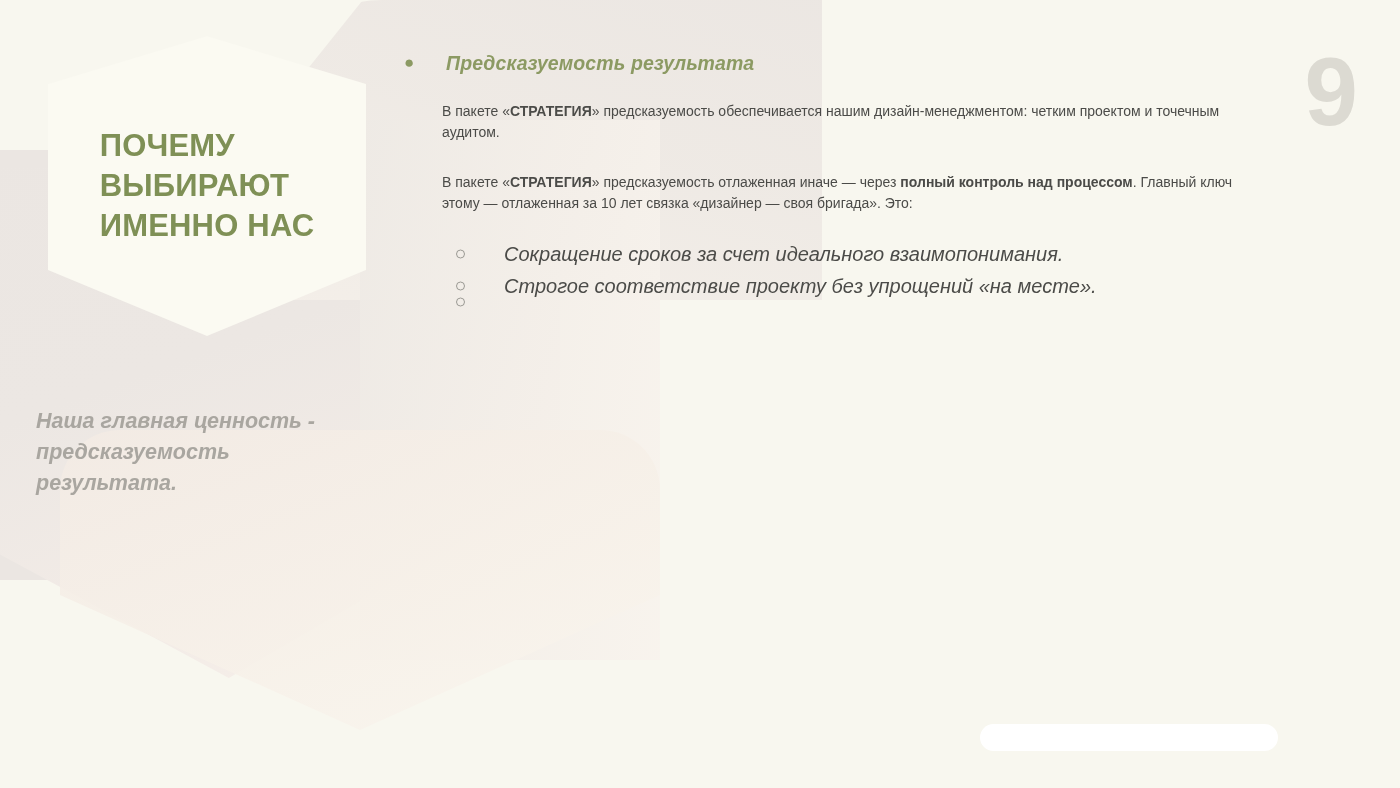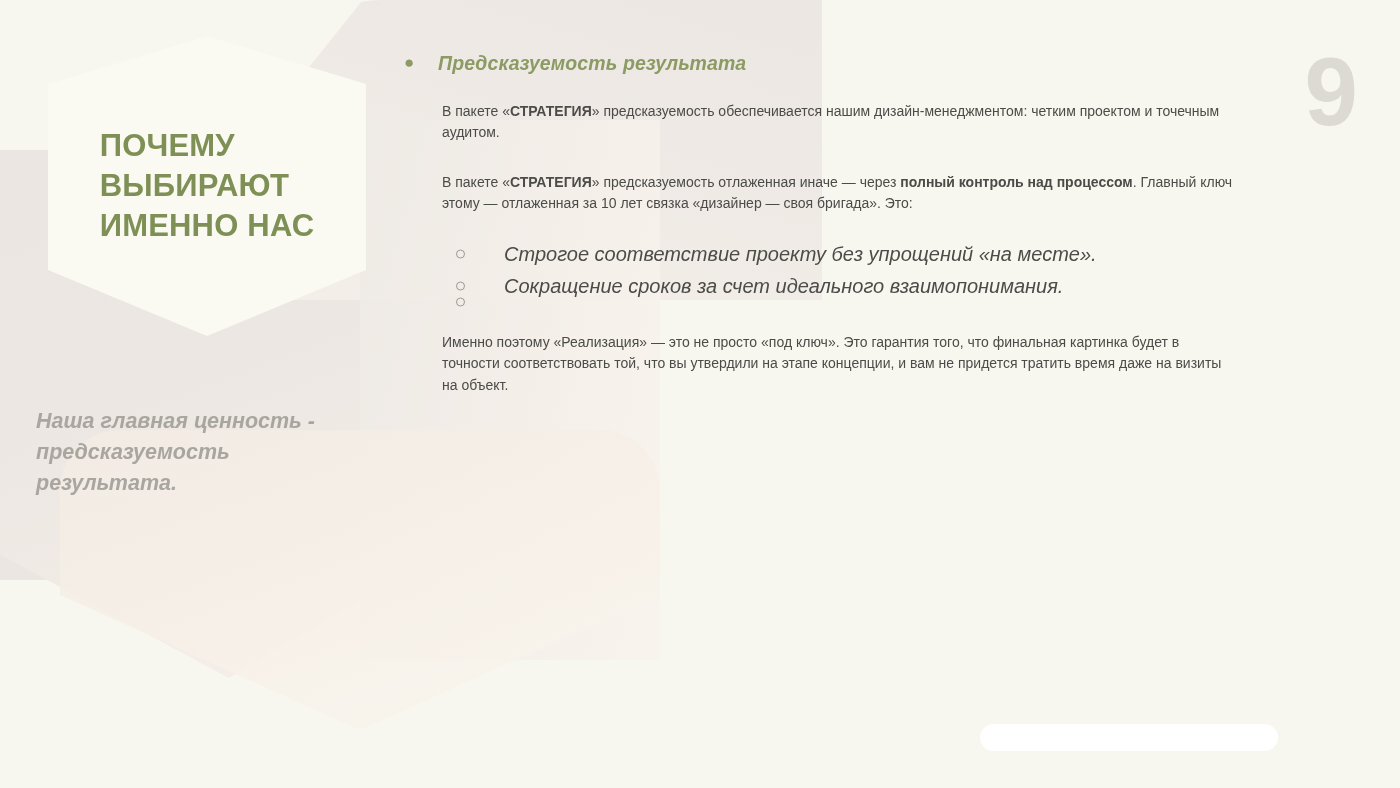--- a/index.html
+++ b/index.html
@@ -140,21 +140,21 @@
   .content {
     position: absolute;
     left: 404px;
     top: 52px;
     width: 830px;
   }
 
   .section-heading-row {
     display: flex;
     align-items: baseline;
-    gap: 4px;
+    gap: 12px;
     margin-bottom: 26px;
   }
 
   .heading-bullet {
     width: 30px;
     flex: 0 0 30px;
     color: #8c9a63;
     font-size: 17px;
     line-height: 1;
     position: relative;
@@ -264,30 +264,29 @@
       <span>В пакете «</span><b>СТРАТЕГИЯ</b><span>» предсказуемость обеспечивается нашим дизайн-менеджментом: четким проектом и точечным аудитом.</span>
     </p>
 
     <p class="para tight">
       <span>В пакете «</span><b>СТРАТЕГИЯ</b><span>» предсказуемость отлаженная иначе — через </span><span class="bi">полный контроль над процессом</span><span>. Главный ключ этому — отлаженная за 10 лет связка «дизайнер — своя бригада». Это:</span>
     </p>
 
     <ul class="sub-list">
       <li>
         <span class="marker"></span>
-        <span>Строгое соответствие проекту без упрощений «на месте».</span>
+        <span>Сокращение сроков за счет идеального взаимопонимания.</span>
       </li>
       <li>
         <span class="marker"></span>
-        <span>Сокращение сроков за счет идеального взаимопонимания.</span>
+        <span>Строгое соответствие проекту без упрощений «на месте».</span>
       </li>
       <li>
         <span class="marker"></span>
       </li>
     </ul>
 
-    <p class="para">Именно поэтому «Реализация» — это не просто «под ключ». Это гарантия того, что финальная картинка будет в точности соответствовать той, что вы утвердили на этапе концепции, и вам не придется тратить время даже на визиты на объект.</p>
 
   </div>
 
   <div class="footer-pill"></div>
 
 </div>
 
 </body></html>

